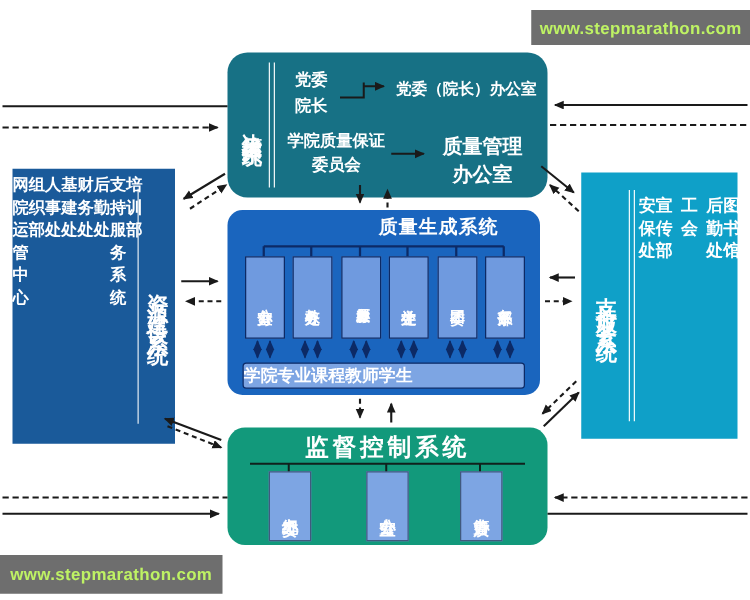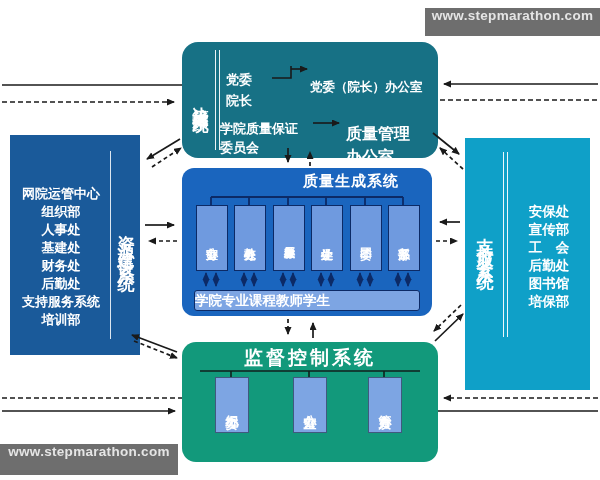--- a/index.html
+++ b/index.html
@@ -1,57 +1,57 @@
 <!DOCTYPE html>
 <html><head>
 <meta charset="utf-8">
 <style>
   html,body{margin:0;padding:0;background:#fff;}
   .canvas{
     position:relative;width:600px;height:480px;background:#ffffff;
     font-family:"Liberation Sans","DejaVu Sans",sans-serif;overflow:hidden;
   }
   .banner{
-    position:absolute;background:#6E6E6E;color:#e5e5e5;display:flex;
-    justify-content:center;font-size:13.5px;font-weight:700;
+    position:absolute;background:#6E6E6E;color:#bef264;display:flex;
+    align-items:center;justify-content:center;font-size:13.5px;font-weight:700;
     letter-spacing:.3px;
   }
   .banner.top{left:425px;top:8px;width:175px;height:28px;}
   .banner.bottom{left:0;top:444px;width:178px;height:31px;}
 
   .box{position:absolute;color:#fff;box-sizing:border-box;}
   .decision{left:182px;top:42px;width:256px;height:116px;background:#177185;border-radius:16px;}
   .resource{left:10px;top:135px;width:130px;height:220px;background:#1A5A9A;}
   .quality{left:182px;top:168px;width:250px;height:148px;background:#1A65BE;border-radius:12px;}
-  .support{left:465px;top:138px;width:125px;height:252px;background:#0FA0C8;}
-  .supervision{left:182px;top:342px;width:256px;height:120px;background:#12997B;border-radius:14px;}
+  .support{left:465px;top:138px;width:125px;height:213px;background:#0FA0C8;}
+  .supervision{left:182px;top:342px;width:256px;height:94px;background:#12997B;border-radius:14px;}
 
   .vtitle{
     position:absolute;writing-mode:vertical-rl;text-orientation:upright;
     font-weight:700;color:#fff;display:flex;align-items:center;justify-content:center;
   }
   .decision .vtitle{left:4px;top:0;width:28px;height:116px;font-size:16px;letter-spacing:2px;}
   .resource .vtitle{left:102px;top:0;width:28px;height:220px;font-size:17px;letter-spacing:8px;}
   .support .vtitle{left:6px;top:0;width:28px;height:213px;font-size:17px;letter-spacing:7px;}
 
   .vsep{position:absolute;box-sizing:border-box;}
   .vsep.double{width:5px;border-left:1.5px solid rgba(255,255,255,.92);border-right:1.5px solid rgba(255,255,255,.92);}
   .vsep.single{width:0;border-left:1.5px solid rgba(255,255,255,.85);}
   .decision .vsep{left:33px;top:8px;height:100px;}
   .resource .vsep{left:100px;top:16px;height:188px;}
   .support .vsep{left:38px;top:14px;height:185px;}
 
   .preline{white-space:pre-line;}
-  .dlabel{position:absolute;color:#fff;font-weight:700;text-align:left;margin-top:16px;}
+  .dlabel{position:absolute;color:#fff;font-weight:700;text-align:center;}
   .leaders{left:44px;top:11px;width:46px;font-size:13px;line-height:1.65;}
   .leaders-office{left:128px;top:21px;width:126px;font-size:12.5px;}
   .qa-committee{left:38px;top:62px;width:98px;font-size:13px;line-height:1.45;}
   .qm-office{left:164px;top:64px;width:80px;font-size:16px;line-height:1.45;}
 
-  .items-col{position:absolute;display:flex;flex-direction:column;justify-content:center;margin-top:12px;}
+  .items-col{position:absolute;display:flex;flex-direction:row;justify-content:flex-start;}
   .items-col .item{font-size:13px;font-weight:700;text-align:center;color:#fff;}
   .resource .items-col{left:0;top:4px;width:102px;height:212px;}
   .support .items-col{left:46px;top:18px;width:76px;height:178px;}
   .support .items-col .item{font-size:13.5px;}
 
   .q-title{position:absolute;left:0;top:4px;width:100%;text-align:center;font-size:15px;font-weight:700;letter-spacing:1px;margin-left:44px;}
   .dept{
     position:absolute;top:37px;width:30px;height:64px;background:#6F9ADF;
     border:1.5px solid #0C2A66;display:flex;align-items:center;justify-content:center;
   }

